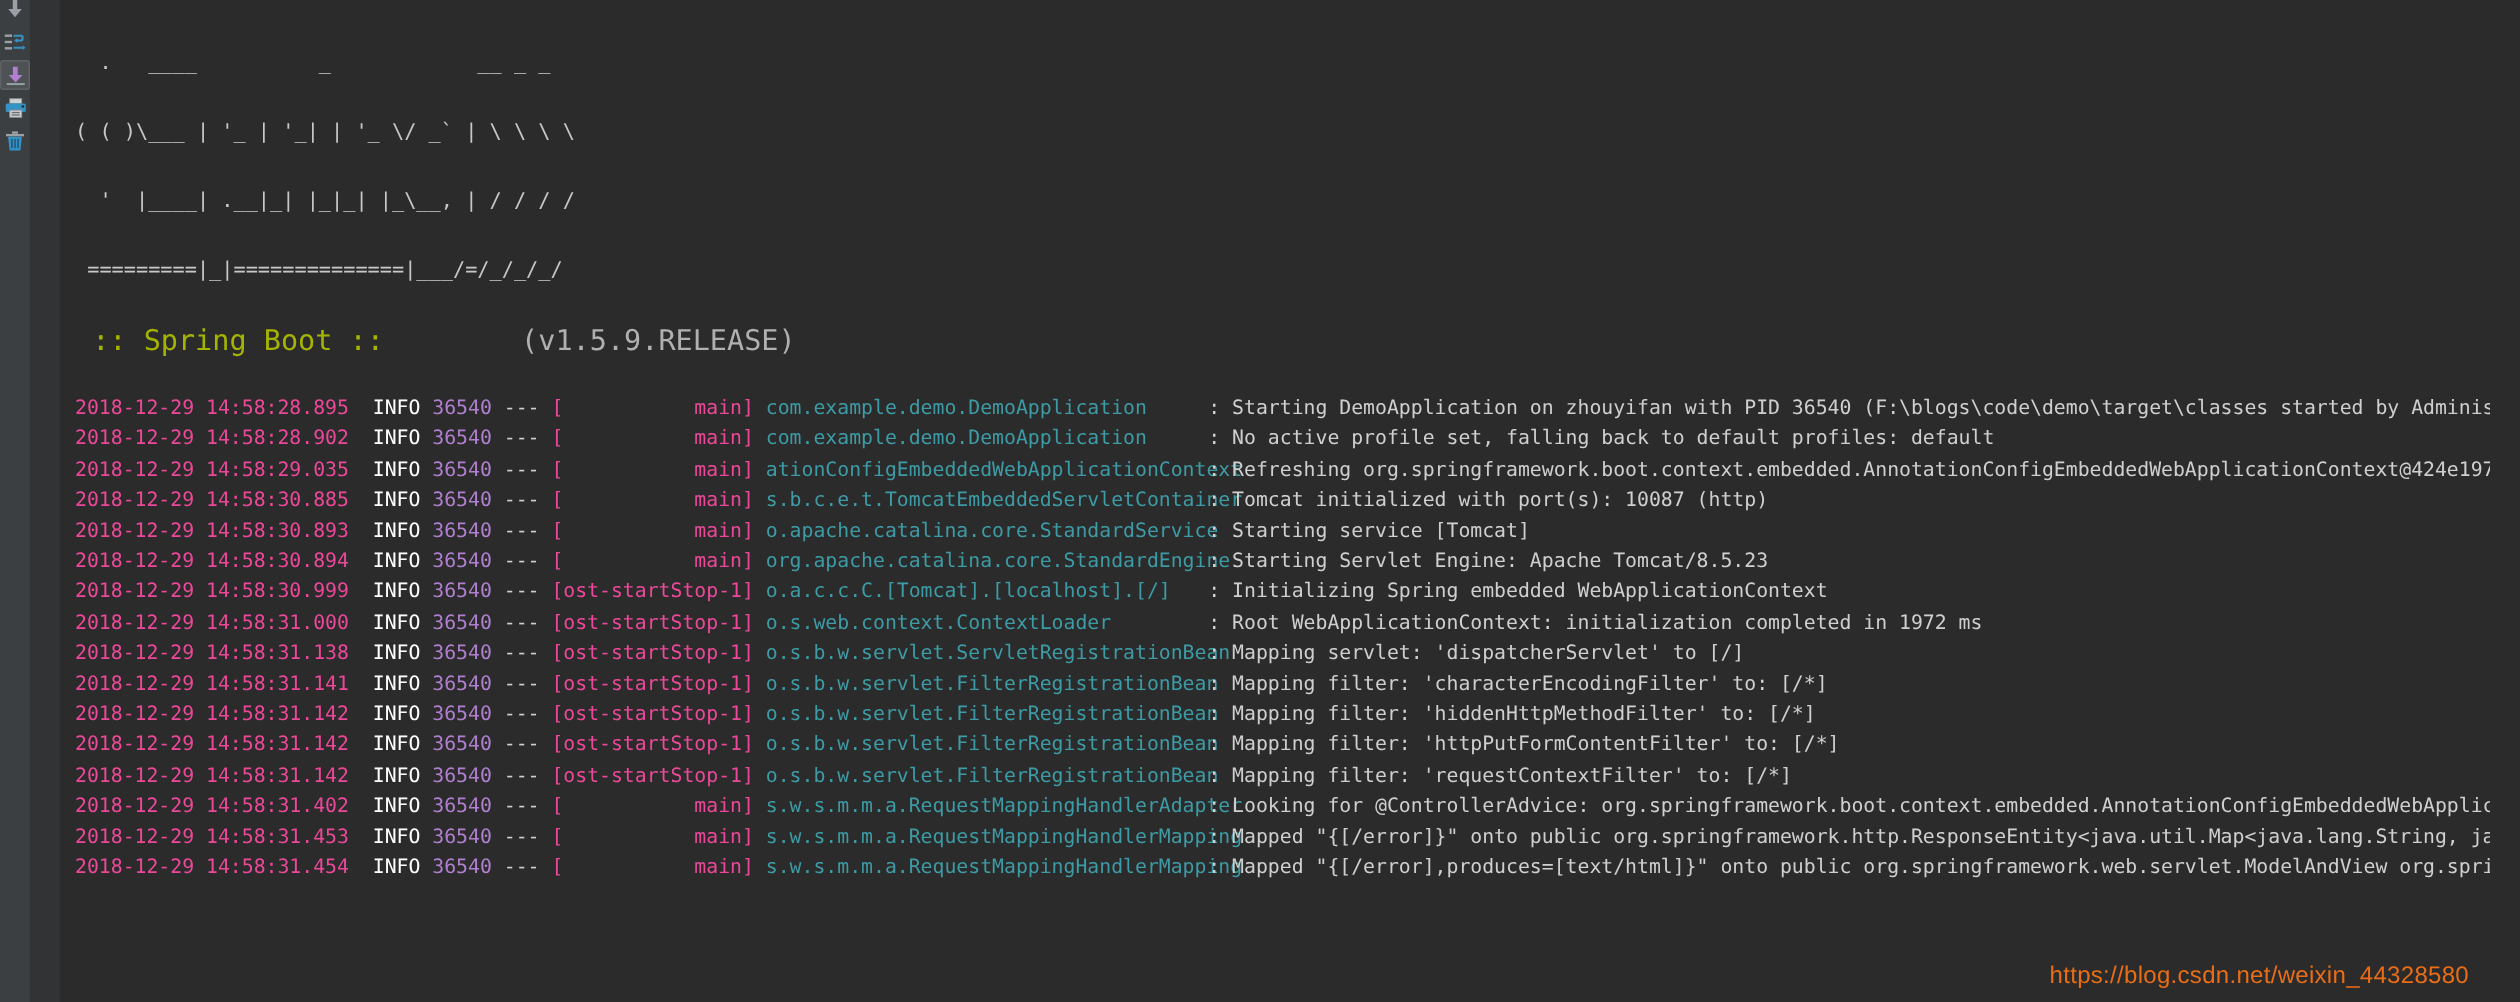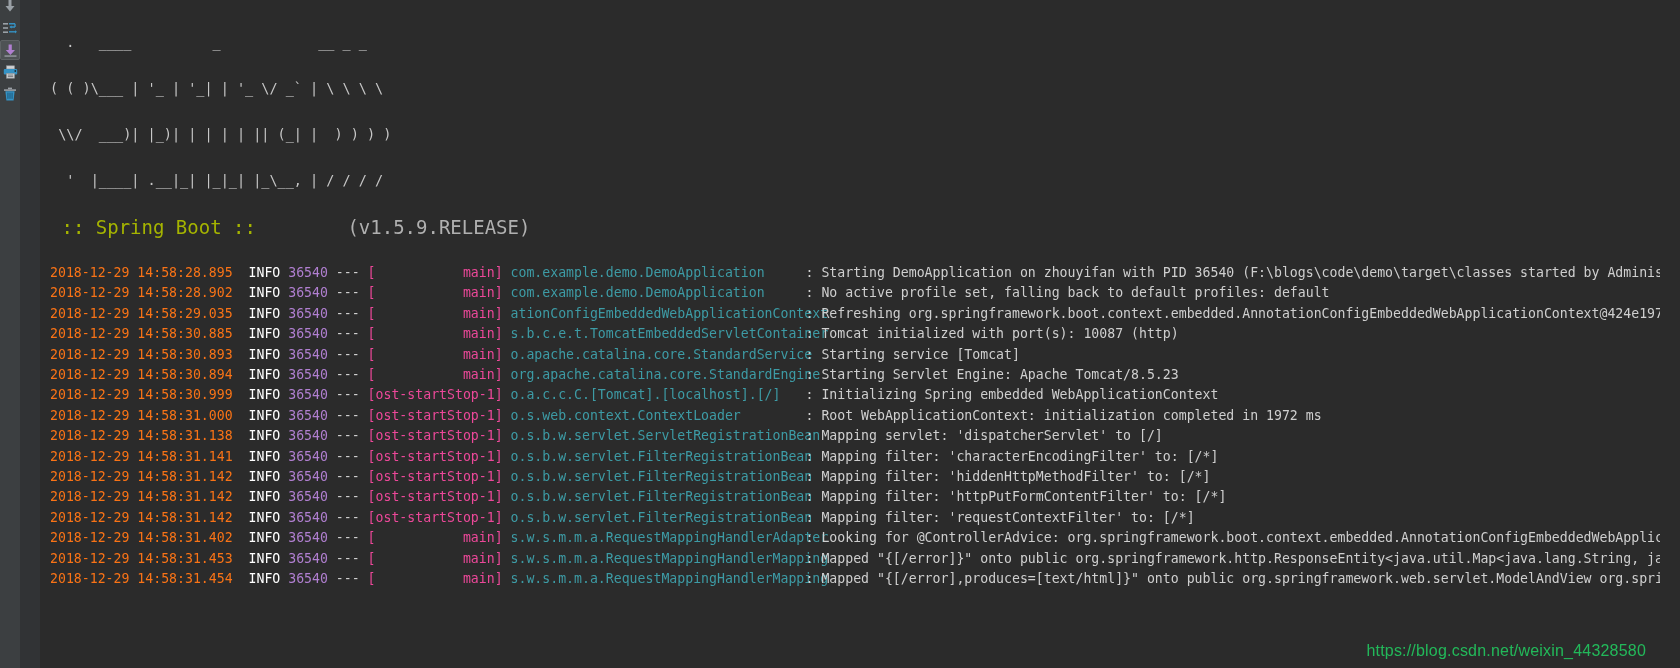--- a/index.html
+++ b/index.html
@@ -105,33 +105,33 @@
     padding-left: 10px;
   }
   .logline {
     white-space: pre;
     font-size: 13.2px;
     line-height: 20.4px;
     height: 20.4px;
     color: #c8c8c8;
     overflow: hidden;
   }
-  .c-time   { color: #f97316; }
+  .c-time   { color: #ec4899; }
   .c-level  { color: #ffffff; }
   .c-pid    { color: #b07fd0; }
   .c-dash   { color: #cfcfcf; }
   .c-thread { color: #ec4899; }
   .c-logger { color: #3d9ba5; }
   .c-msg    { color: #cfcfcf; }
 
   .watermark {
     position: absolute;
     right: 14px;
     bottom: 8px;
-    color: #22c55e;
+    color: #f97316;
     font-family: "Liberation Sans", sans-serif;
     font-size: 16px;
     letter-spacing: 0.2px;
     opacity: 0.92;
   }
 </style>
 </head>
 <body>
 
 <div id="app">
@@ -190,22 +190,22 @@
   </div>
 
   <div class="console-wrap">
     <div class="gutter"></div>
 
     <div class="console">
 
       <div class="banner">
         <span class="banner-line">  .   ____          _            __ _ _</span>
         <span class="banner-line">( ( )\___ | '_ | '_| | '_ \/ _` | \ \ \ \</span>
-        <span class="banner-line"> \\/  ___)| |_)| | | | | || (_| |  ) ) ) )</span>
         <span class="banner-line">  '  |____| .__|_| |_|_| |_\__, | / / / /</span>
+        <span class="banner-line"> =========|_|==============|___/=/_/_/_/</span>
       </div>
       <div class="springline"><span class="sb-title"> :: Spring Boot :: </span><span class="sb-ver">       (v1.5.9.RELEASE)</span></div>
 
       <div class="gap"></div>
 
       <div class="logs">
           <div class="logline"><span class="c-time">2018-12-29 14:58:28.895  </span><span class="c-level">INFO </span><span class="c-pid">36540 </span><span class="c-dash">--- </span><span class="c-thread">[           main] </span><span class="c-logger" style="display: inline-block; width: 295px;">com.example.demo.DemoApplication</span><span class="c-msg">: Starting DemoApplication on zhouyifan with PID 36540 (F:\blogs\code\demo\target\classes started by Administrator in F:\blogs\code\demo)</span></div>
           <div class="logline"><span class="c-time">2018-12-29 14:58:28.902  </span><span class="c-level">INFO </span><span class="c-pid">36540 </span><span class="c-dash">--- </span><span class="c-thread">[           main] </span><span class="c-logger" style="display: inline-block; width: 295px;">com.example.demo.DemoApplication</span><span class="c-msg">: No active profile set, falling back to default profiles: default</span></div>
           <div class="logline"><span class="c-time">2018-12-29 14:58:29.035  </span><span class="c-level">INFO </span><span class="c-pid">36540 </span><span class="c-dash">--- </span><span class="c-thread">[           main] </span><span class="c-logger" style="display: inline-block; width: 295px;">ationConfigEmbeddedWebApplicationContext</span><span class="c-msg">: Refreshing org.springframework.boot.context.embedded.AnnotationConfigEmbeddedWebApplicationContext@424e1977: startup date [Sat Dec 29 14:58:29 CST 2018]; root of context hierarchy</span></div>
           <div class="logline"><span class="c-time">2018-12-29 14:58:30.885  </span><span class="c-level">INFO </span><span class="c-pid">36540 </span><span class="c-dash">--- </span><span class="c-thread">[           main] </span><span class="c-logger" style="display: inline-block; width: 295px;">s.b.c.e.t.TomcatEmbeddedServletContainer</span><span class="c-msg">: Tomcat initialized with port(s): 10087 (http)</span></div>

